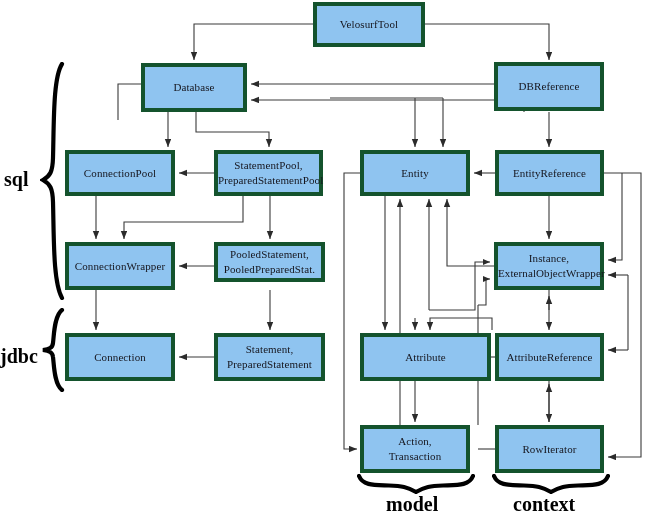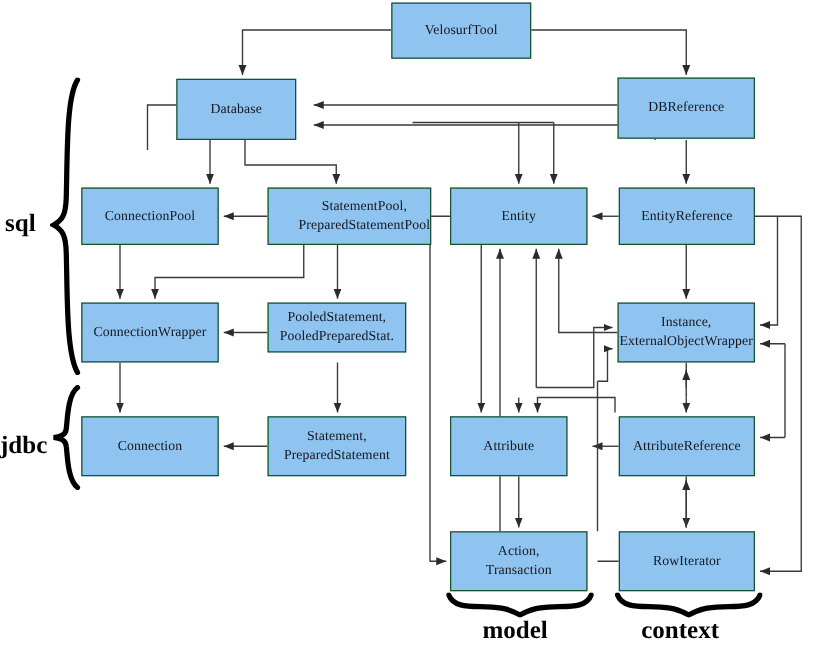--- a/index.html
+++ b/index.html
@@ -19,24 +19,23 @@
     position: absolute;
     left: 0;
     top: 0;
     width: 650px;
     height: 521px;
   }
   .node {
     position: absolute;
     box-sizing: border-box;
     background: #8fc4f0;
-    border: 1px solid #14532d;
+    border: 4px solid #14532d;
     display: flex;
     flex-direction: column;
-    align-items: center;
     justify-content: center;
     text-align: center;
     color: #16161e;
     font-family: "Liberation Serif", serif;
     font-size: 11px;
     line-height: 15px;
     letter-spacing: 0.1px;
     z-index: 3;
   }
   .node .ln { display: block; white-space: nowrap; }
@@ -157,33 +156,33 @@
       <path d="M549,293 L549,293"></path>
       <path d="M549,310 L549,296" marker-end="url(#ah)"></path>
 
     </g>
   </svg>
 
   <div class="node" style="left:313px; top:2px; width:112px; height:45px;">
     <span class="ln">VelosurfTool</span>
   </div>
 
-  <div class="node" style="left:141px; top:63px; width:96px; height:49px;">
+  <div class="node" style="left:141px; top:63px; width:106px; height:49px;">
     <span class="ln">Database</span>
   </div>
 
   <div class="node" style="left:494px; top:62px; width:110px; height:49px;">
     <span class="ln">DBReference</span>
   </div>
 
   <div class="node" style="left:65px; top:150px; width:110px; height:46px;">
     <span class="ln">ConnectionPool</span>
   </div>
 
-  <div class="node" style="left:214px; top:150px; width:131px; height:46px;padding-left:24px;">
+  <div class="node" style="left:214px; top:150px; width:109px; height:46px;">
     <span class="ln">StatementPool,</span>
     <span class="ln">PreparedStatementPool</span>
   </div>
 
   <div class="node" style="left:360px; top:150px; width:110px; height:46px;">
     <span class="ln">Entity</span>
   </div>
 
   <div class="node" style="left:495px; top:150px; width:109px; height:46px;">
     <span class="ln">EntityReference</span>
@@ -205,21 +204,21 @@
 
   <div class="node" style="left:65px; top:333px; width:110px; height:48px;">
     <span class="ln">Connection</span>
   </div>
 
   <div class="node" style="left:214px; top:333px; width:111px; height:48px;">
     <span class="ln">Statement,</span>
     <span class="ln">PreparedStatement</span>
   </div>
 
-  <div class="node" style="left:360px; top:333px; width:94px; height:48px;">
+  <div class="node" style="left:360px; top:333px; width:131px; height:48px;">
     <span class="ln">Attribute</span>
   </div>
 
   <div class="node" style="left:495px; top:333px; width:109px; height:48px;">
     <span class="ln">AttributeReference</span>
   </div>
 
   <div class="node" style="left:360px; top:425px; width:110px; height:48px;">
     <span class="ln">Action,</span>
     <span class="ln">Transaction</span>

